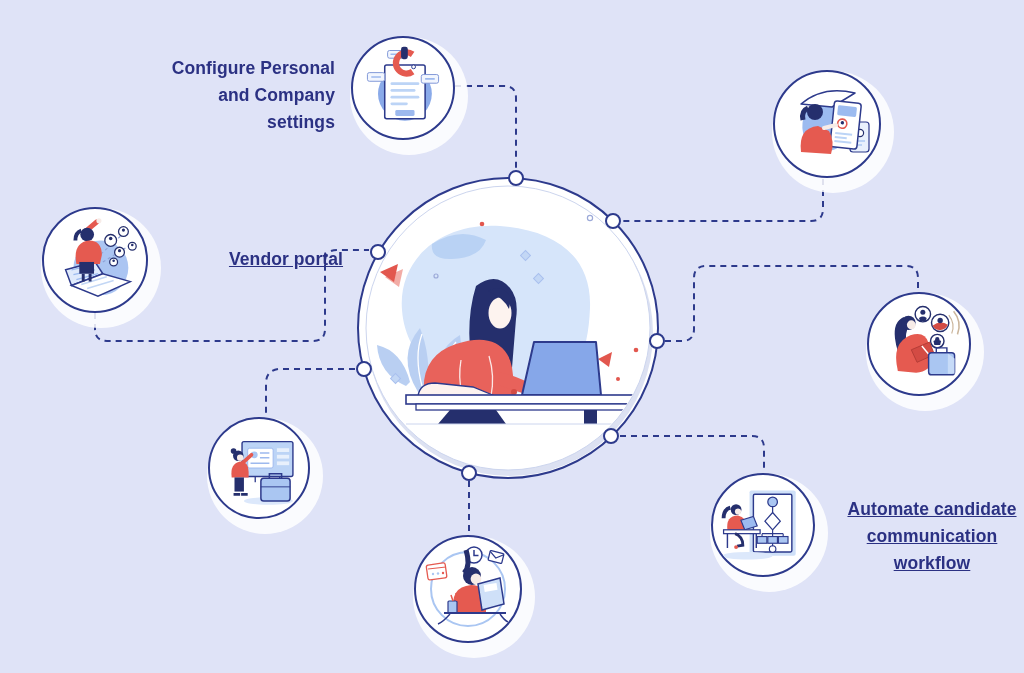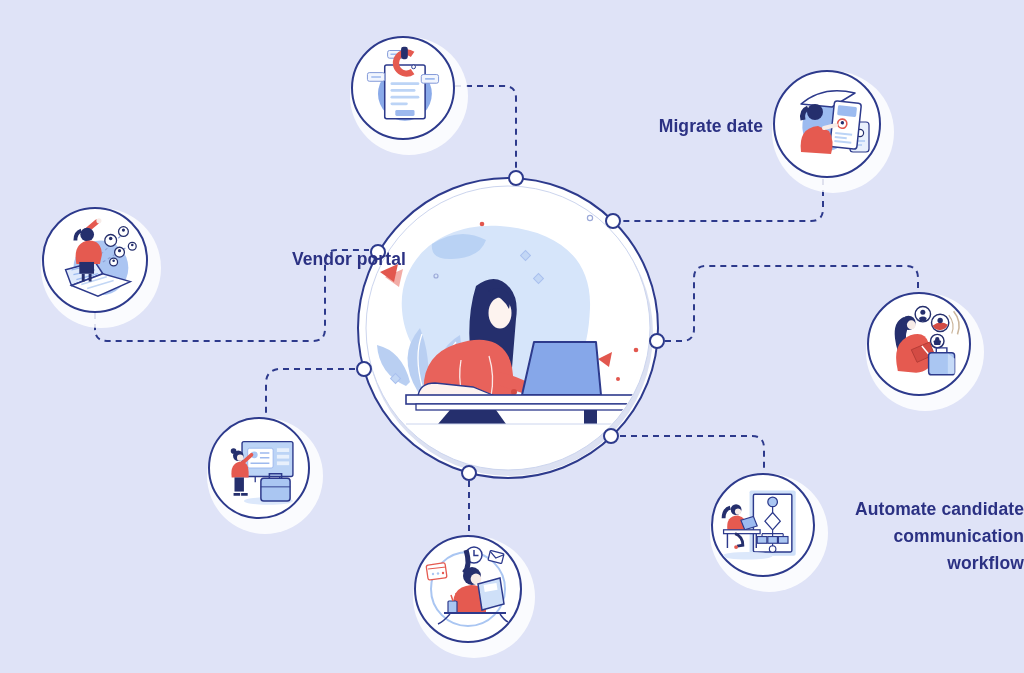--- a/index.html
+++ b/index.html
@@ -23,21 +23,21 @@
     border-radius:50%;background:#ffffff;border:2px solid #2d3a8c;
     box-sizing:border-box;overflow:hidden;
   }
   .sat .ring svg{position:absolute;left:0;top:0;width:100%;height:100%;}
   .label{
     position:absolute;z-index:3;
     color:#2b3183;font-weight:700;font-size:17.5px;line-height:27px;
     white-space:pre-line;letter-spacing:.1px;
   }
   .ta-r{text-align:right;}
-  .ta-l{text-align:right;}
+  .ta-l{text-align:center;text-decoration:underline;}
 </style>
 </head>
 <body>
 
 <div class="canvas">
 
   <svg class="connectors" width="1024" height="673" viewBox="0 0 1024 673">
     <g fill="none" stroke="#2d3a8c" stroke-width="2" stroke-dasharray="6 5">
       <path d="M455,86 H504 Q516,86 516,98 V170"></path>
       <path d="M823,179 V209 Q823,221 811,221 H622"></path>
@@ -140,20 +140,23 @@
         </g>
         <g stroke="#9db9ee" stroke-width="1.6">
           <path d="M19,40.5 h10 M75,42.5 h10 M39,17 h9"></path>
         </g>
         <path d="M62,17 A11,11 0 1 0 62,35" fill="none" stroke="#e55a50" stroke-width="6.5"></path>
         <rect x="50" y="9" width="7" height="13" rx="2.5" fill="#252f6d"></rect>
         <circle cx="63" cy="30" r="2" fill="#ffffff" stroke="#2d3a8c" stroke-width="1"></circle>
       </svg>
     </div>
   </div>
+  <div class="label ta-r" style="left:95px;top:55px;width:240px">Configure Personal
+and Company
+settings</div>
 
   <div class="sat" style="left:773px;top:70px;width:108px;height:108px">
     <div class="halo"></div>
     <div class="ring">
       <svg viewBox="0 0 104 104">
         <path d="M30,40 q-8,24 8,34 q18,10 30,-2 l0,-38 q-16,-12 -38,6z" fill="#9cbbf0"></path>
         <path d="M26,32 Q48,13 80,21 L57,35 Z" fill="#ffffff" stroke="#2d3a8c" stroke-width="1.5" stroke-linejoin="round"></path>
         <rect x="75" y="50" width="19" height="30" rx="3" fill="#e9f1fd" stroke="#2d3a8c" stroke-width="1.2"></rect>
         <circle cx="85" cy="61" r="3.6" fill="#ffffff" stroke="#252f6d" stroke-width="1.2"></circle>
         <path d="M80,69 h10 M80,73 h7" stroke="#bcd4f6" stroke-width="1.8"></path>
@@ -164,21 +167,20 @@
           <circle cx="67" cy="51" r="1.7" fill="#252f6d"></circle>
           <path d="M61,62 h17 M61,66 h12 M61,70 h17" stroke="#bcd4f6" stroke-width="2"></path>
         </g>
         <path d="M26,80 q-3,-24 17,-26 l11,5 q6,10 2,23z" fill="#e55a50"></path>
         <circle cx="40" cy="40" r="8" fill="#252f6d"></circle>
         <path d="M33,36 q-7,3 -5,12" stroke="#252f6d" stroke-width="5" fill="none"></path>
         <path d="M49,56 l12,-3" stroke="#f7ece8" stroke-width="4" stroke-linecap="round"></path>
       </svg>
     </div>
   </div>
-  <div class="label ta-r" style="left:523px;top:113px;width:240px">Migrate date</div>
 
   <div class="sat" style="left:42px;top:207px;width:106px;height:106px">
     <div class="halo"></div>
     <div class="ring">
       <svg viewBox="0 0 104 104">
         <circle cx="58" cy="60" r="28" fill="#9cbbf0" opacity=".85"></circle>
         <path d="M58,46 l24,-22 M60,54 l26,-16" stroke="#8fa3d8" stroke-width="1.2" stroke-dasharray="3 3"></path>
         <polygon points="22,62 52,54 60,66 28,78" fill="#dfeafc" stroke="#2d3a8c" stroke-width="1.5"></polygon>
         <path d="M28,62 l22,-5 M30,67 l22,-5 M33,72 l22,-6" stroke="#9cbbf0" stroke-width="1.3"></path>
         <polygon points="28,78 60,66 88,74 55,89" fill="#ffffff" stroke="#2d3a8c" stroke-width="1.5"></polygon>

